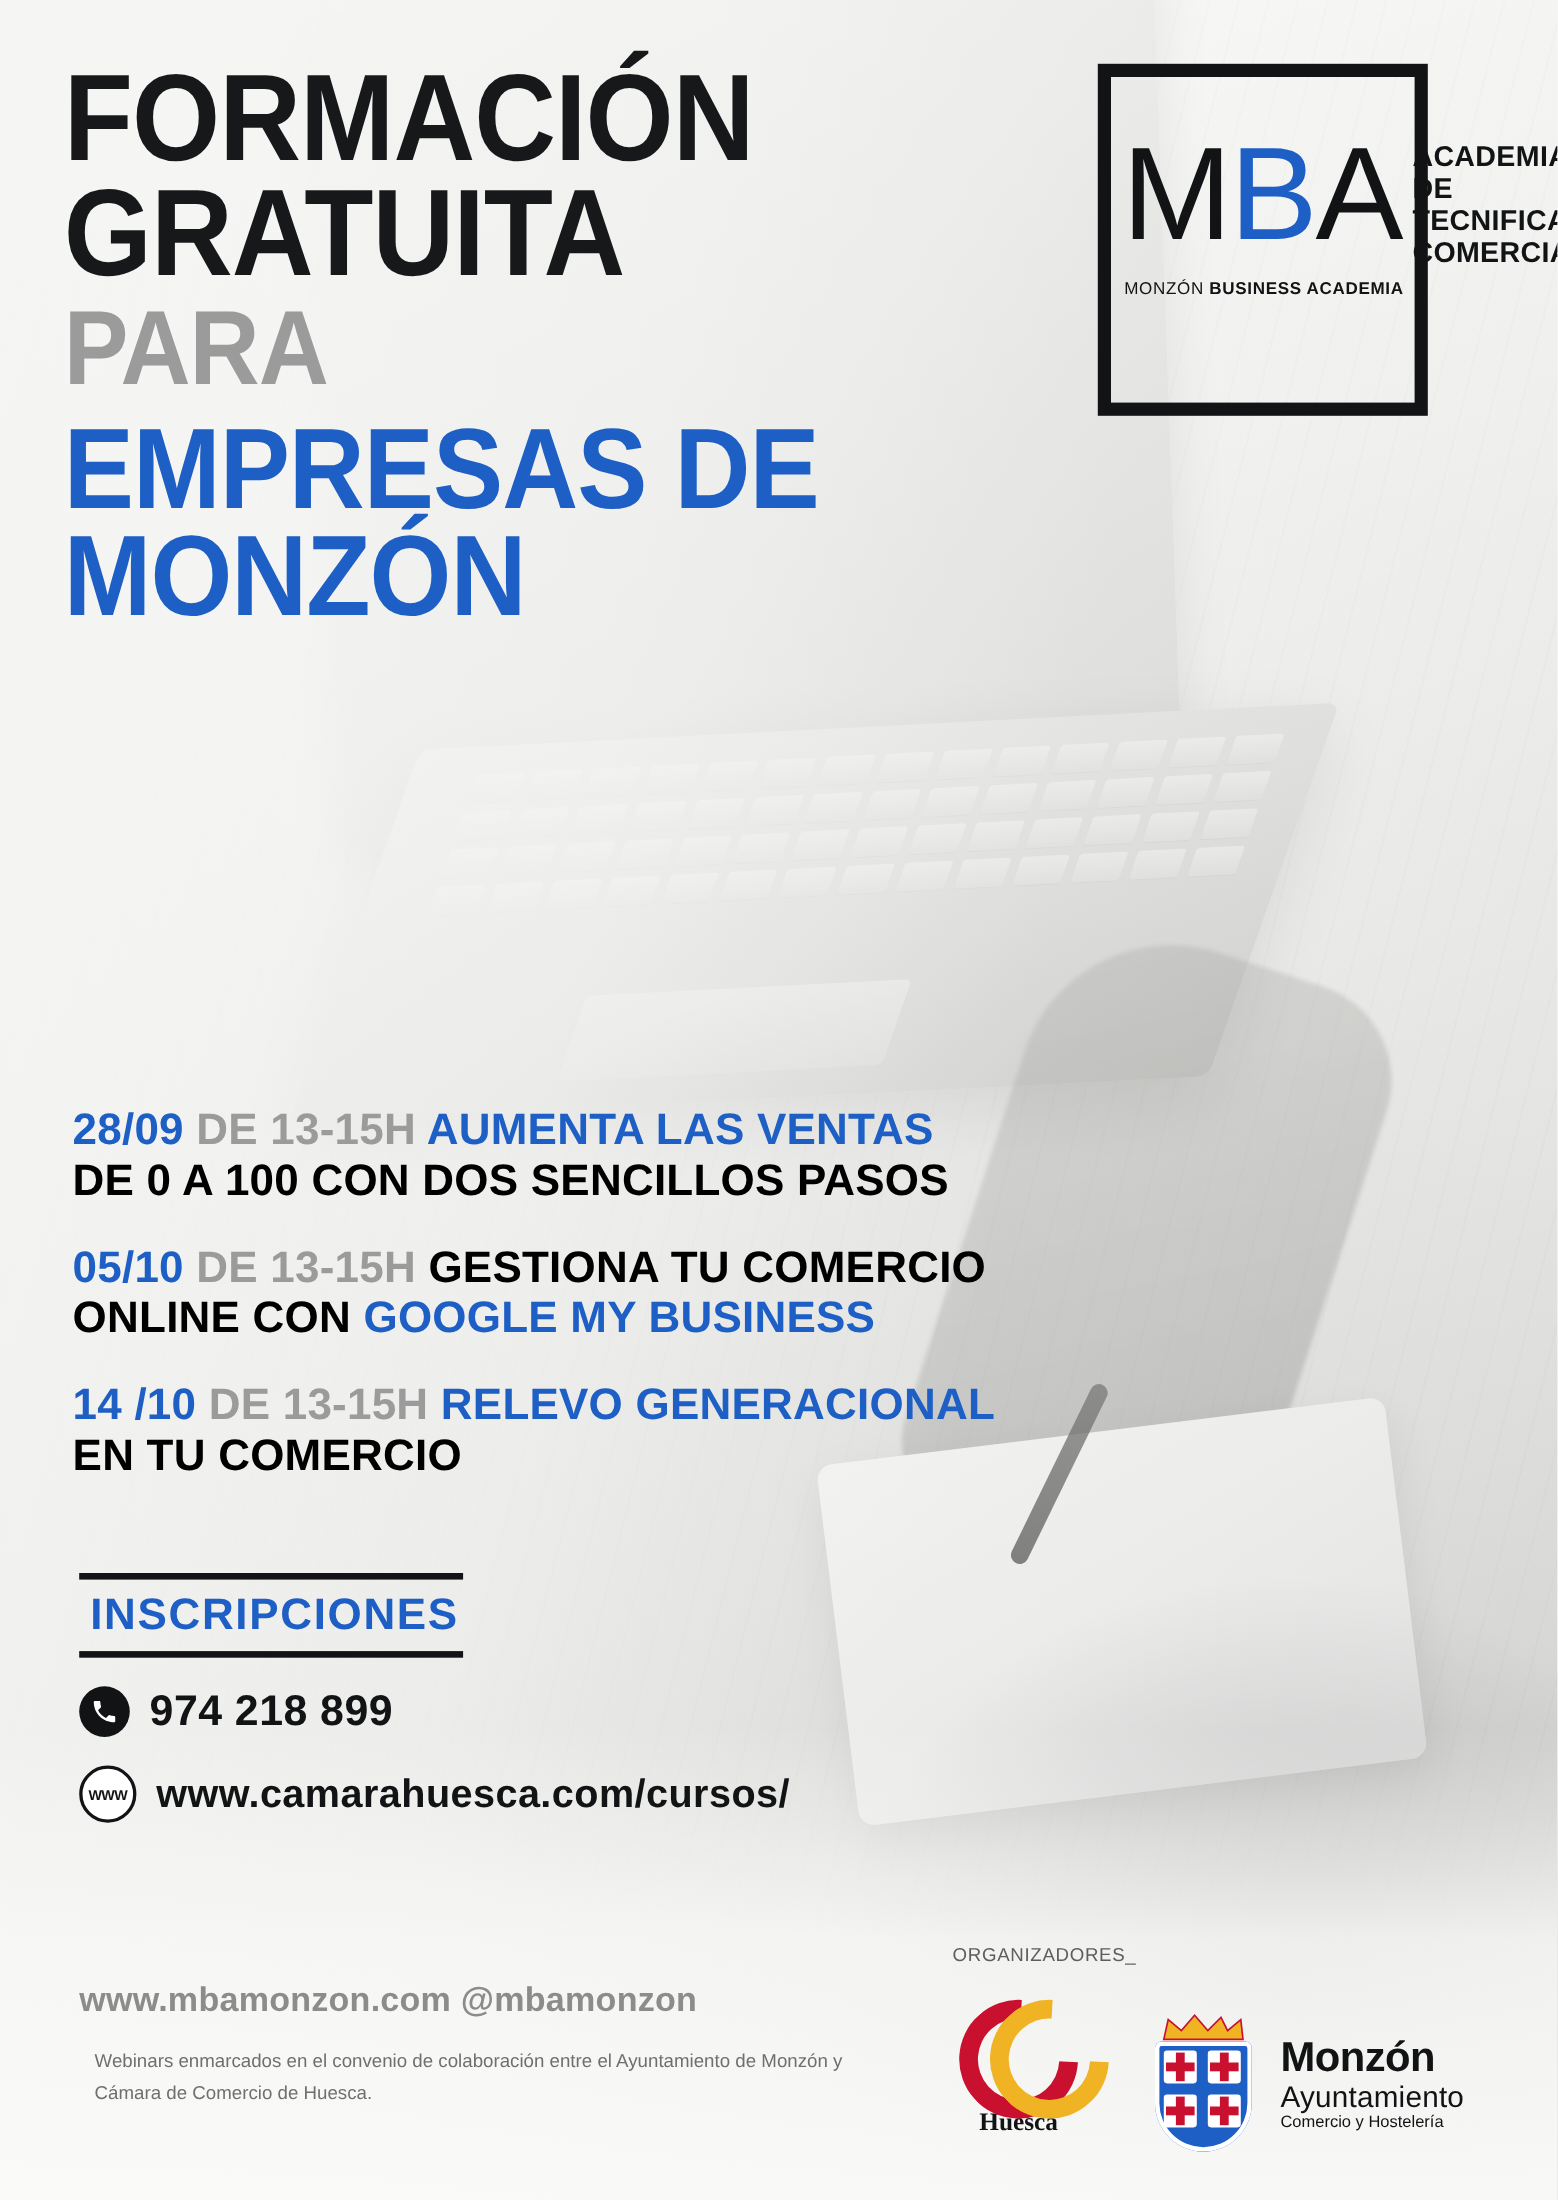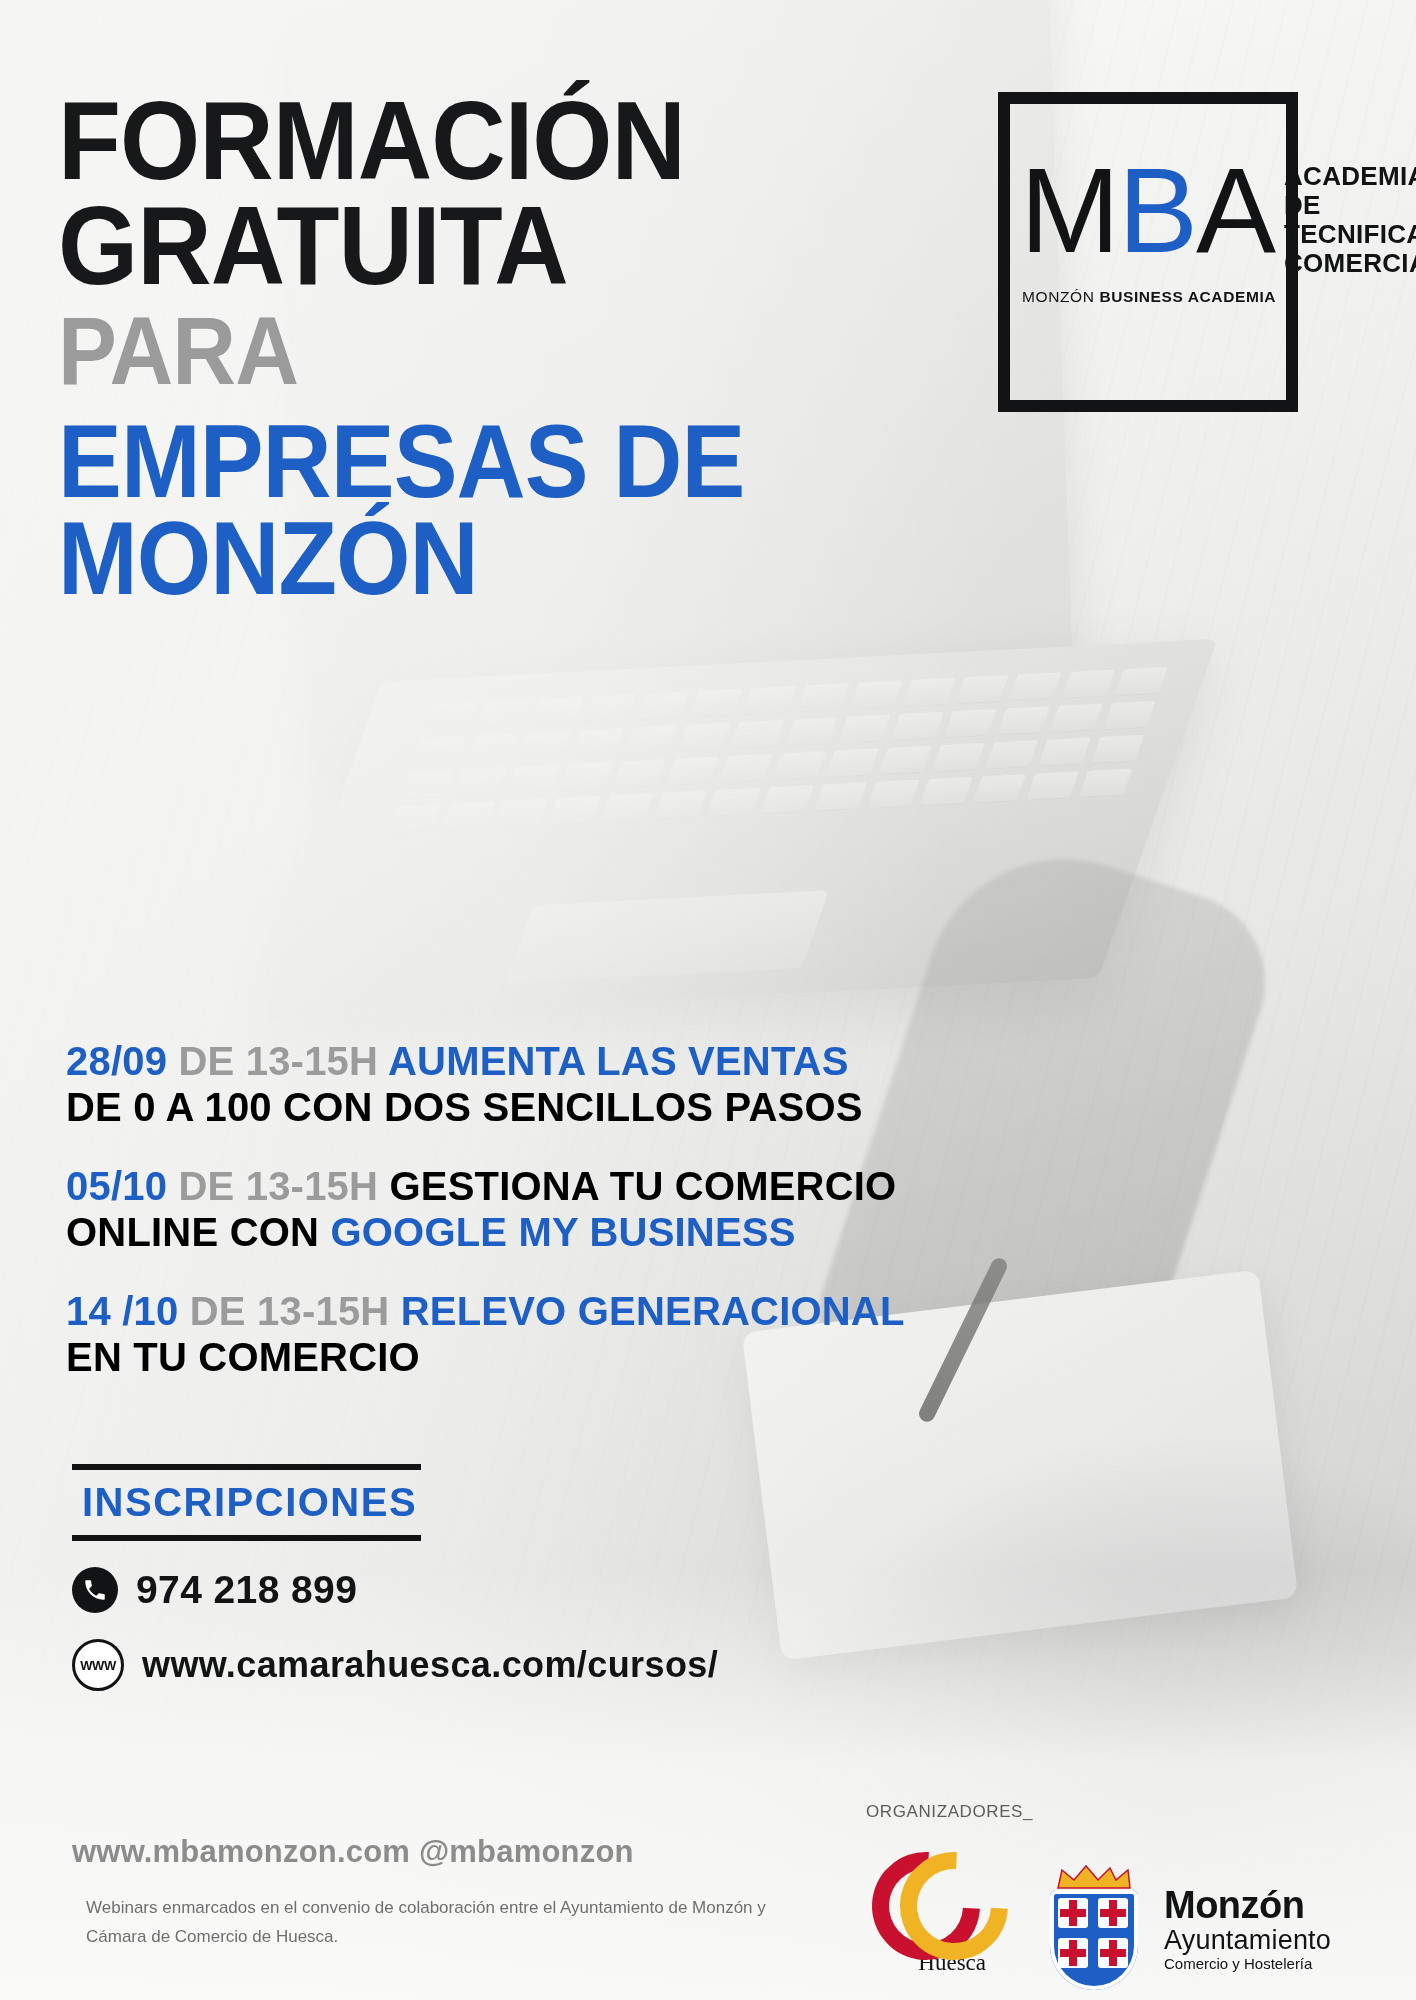--- a/index.html
+++ b/index.html
@@ -120,21 +120,21 @@
     inset: 0;
     background: linear-gradient(100deg, rgba(245,245,244,.92) 0%, rgba(245,245,244,.72) 38%, rgba(245,245,244,.30) 62%, rgba(245,245,244,.18) 100%);
   }
   .veil-bottom {
     position: absolute;
     left: 0; right: 0; bottom: 0; height: 430px;
     background: linear-gradient(180deg, rgba(248,248,247,0) 0%, rgba(248,248,247,.86) 45%, rgba(250,250,249,.97) 100%);
   }
 
   
-  .content { position: absolute; inset: 0; margin-top: 34px; }
+  .content { position: absolute; inset: 0; }
 
   .headline {
     position: absolute;
     left: 58px; top: 58px;
     width: 760px;
   }
   .hl-line {
     font-family: "Liberation Sans Narrow", "Liberation Sans", sans-serif;
     font-weight: 700;
     letter-spacing: -1px;
@@ -318,24 +318,23 @@
     border-radius: 50%;
     border: 17px solid #c9102f;
     border-right-color: transparent;
     transform: rotate(-42deg);
   }
   .camara-c .cc.c1 { left: 0; top: 8px; border-color: #c9102f; border-right-color: transparent; }
   .camara-c .cc.c2 { left: 28px; top: 8px; border-color: #f0b323; border-right-color: transparent; }
   .camara-name {
     margin-top: 10px;
     font-family: "Liberation Serif", serif;
-    font-weight: 400;
+    font-weight: 700;
     font-size: 23px;
     color: #111314;
-    text-align: right;
   }
 
   
   .monzon { display: flex; align-items: center; gap: 18px; }
   .crest { width: 104px; height: 130px; position: relative; }
   .crest .crown {
     position: absolute; left: 14px; top: 0;
     width: 76px; height: 26px;
   }
   .crest .shield {

